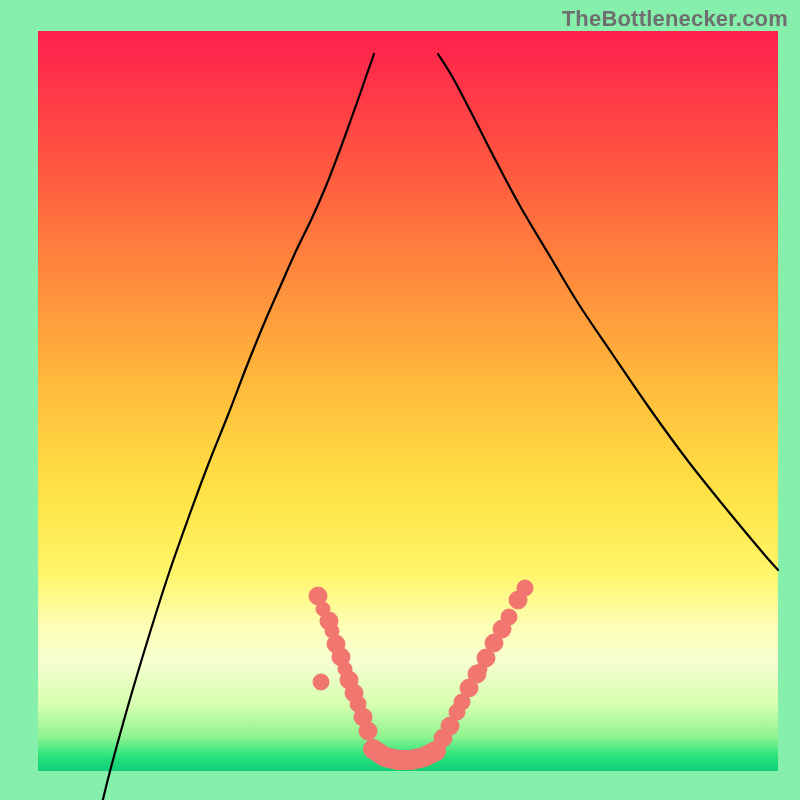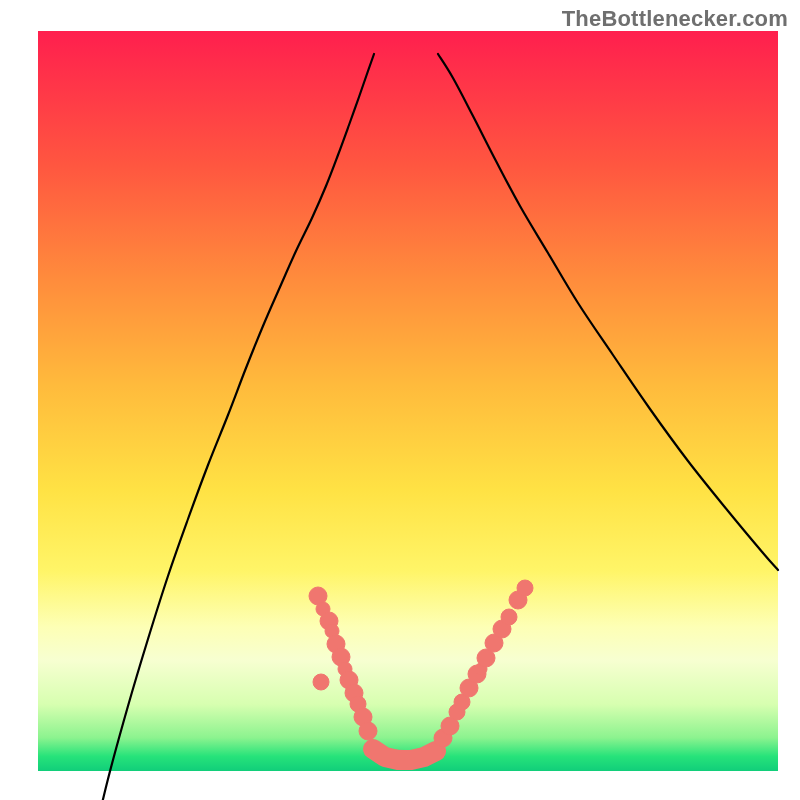--- a/index.html
+++ b/index.html
@@ -8,21 +8,21 @@
     width: 800px;
     height: 800px;
     background: #000;
     overflow: hidden;
     font-family: Arial, Helvetica, sans-serif;
   }
   .frame {
     position: relative;
     width: 800px;
     height: 800px;
-    background: #ffffff;
+    background: #86efac;
     text-align: right;
   }
   .watermark {
     position: absolute;
     top: 6px;
     right: 12px;
     color: #6f6f6f;
     font-size: 22px;
     font-weight: 600;
     letter-spacing: 0.2px;

